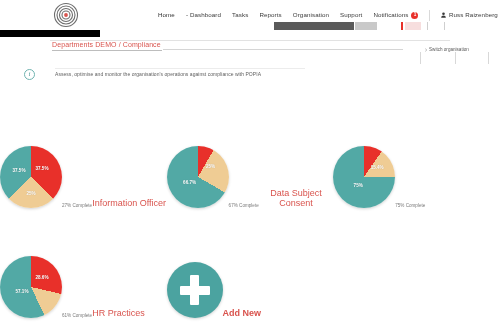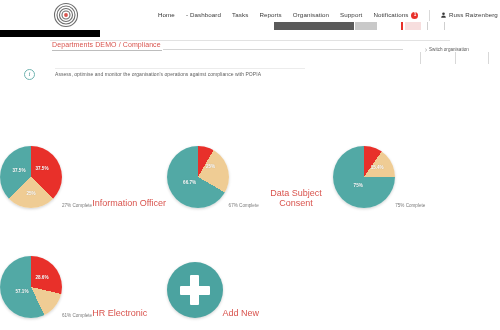--- a/index.html
+++ b/index.html
@@ -204,21 +204,21 @@
     border-radius: 50%;
     background: #4ba3a0;
     display: flex; align-items: center; justify-content: center;
     box-shadow: 0 1px 3px rgba(0,0,0,.18);
   }
   .plus-h { position: absolute; width: 30px; height: 9px; background: #fff; border-radius: 1px; }
   .plus-v { position: absolute; width: 9px; height: 30px; background: #fff; border-radius: 1px; }
   .add-inner { position: relative; width: 30px; height: 30px; display:flex; align-items:center; justify-content:center; }
   .add-title {
     margin-top: 12px;
-    font-size: 9px; color: #d9544e;
+    font-size: 9px; color: #d9544e; font-weight: bold;
   }
 </style>
 </head>
 <body>
 
 <div class="page">
 
   <div class="topbar">
     <div class="logo-wrap">
       <svg width="26" height="26" viewBox="0 0 26 26" aria-hidden="true">
@@ -313,21 +313,21 @@
         <div class="complete-label">75% Complete</div>
       </div>
 
       <div class="card">
         <div class="donut-wrap">
           <div class="donut" id="pie3" style="background: conic-gradient(rgb(232, 48, 42) 0%, rgb(232, 48, 42) 28.6%, rgb(239, 204, 148) 28.6%, rgb(239, 204, 148) 42.9%, rgb(82, 169, 165) 42.9%, rgb(82, 169, 165) 100%);"></div>
           <span class="slice-label" style="left:42px;top:21px;">28.6%</span>
           <span class="slice-label" style="left:22px;top:35px;">57.1%</span>
         </div>
         <div class="complete-label">61% Complete</div>
-        <div class="card-title">HR Electronic</div>
+        <div class="card-title">HR Practices</div>
       </div>
 
 
       <div class="card">
         <div class="add-circle">
           <span class="add-inner">
             <span class="plus-h"></span>
             <span class="plus-v"></span>
           </span>
         </div>

